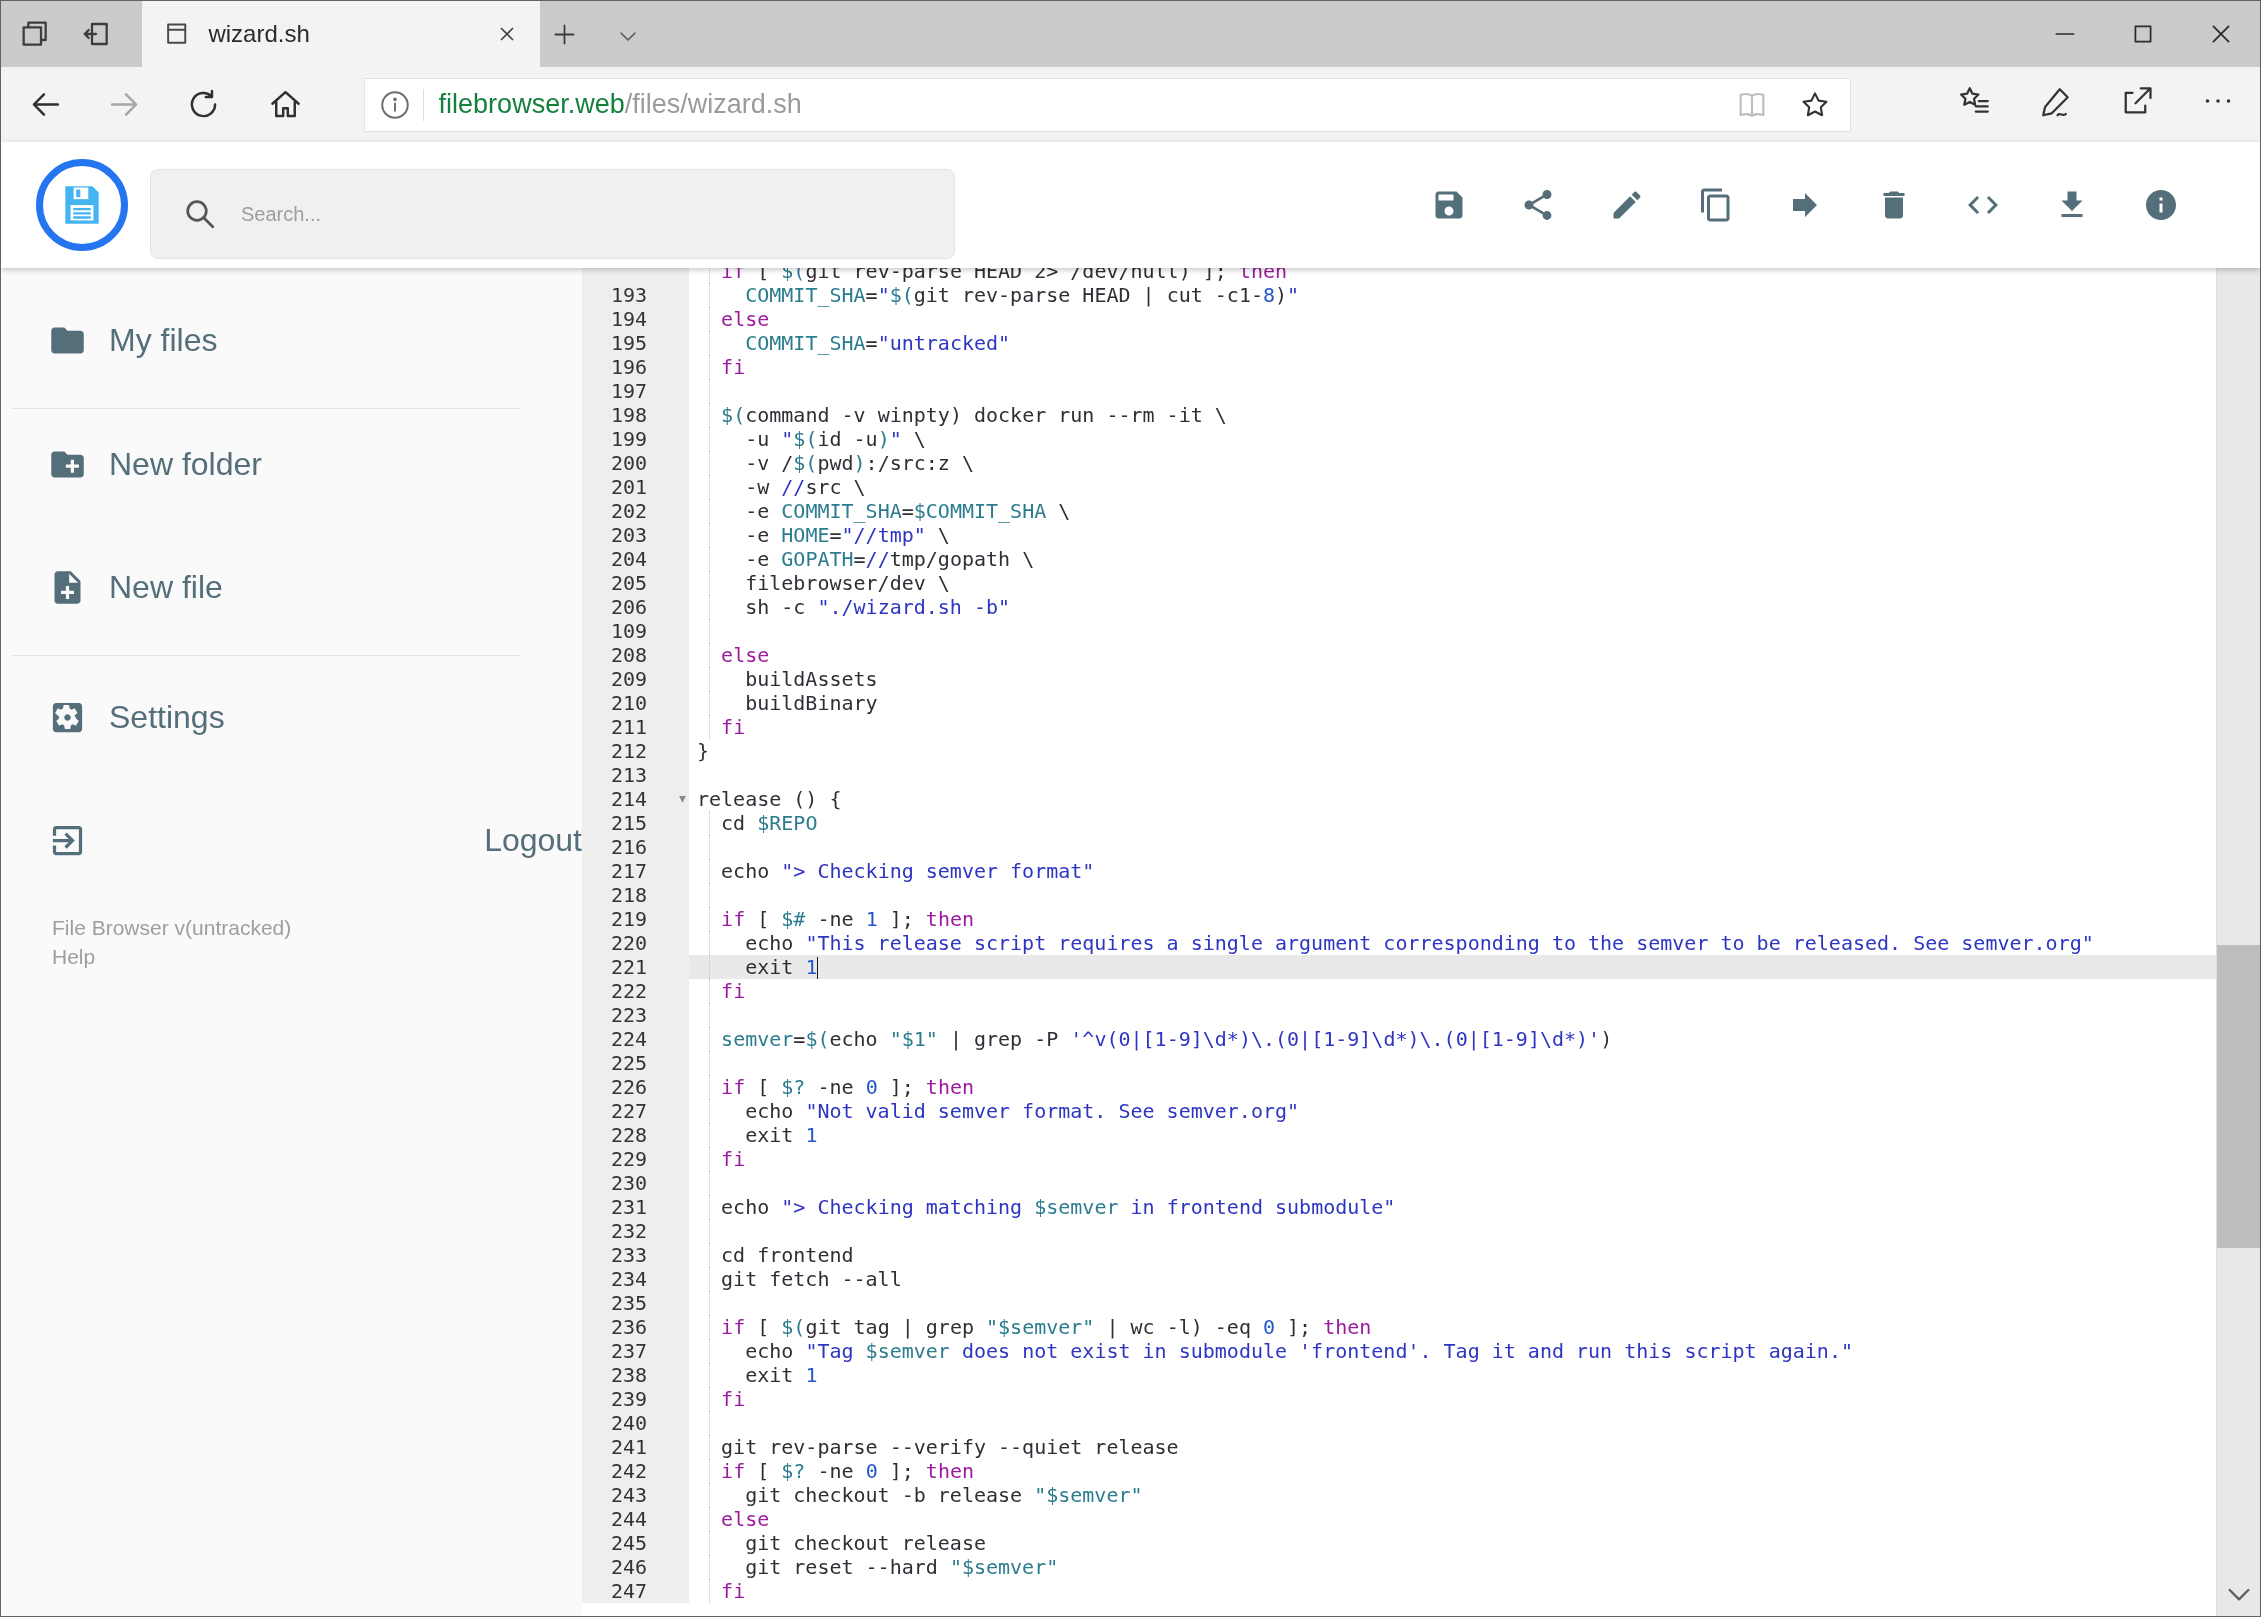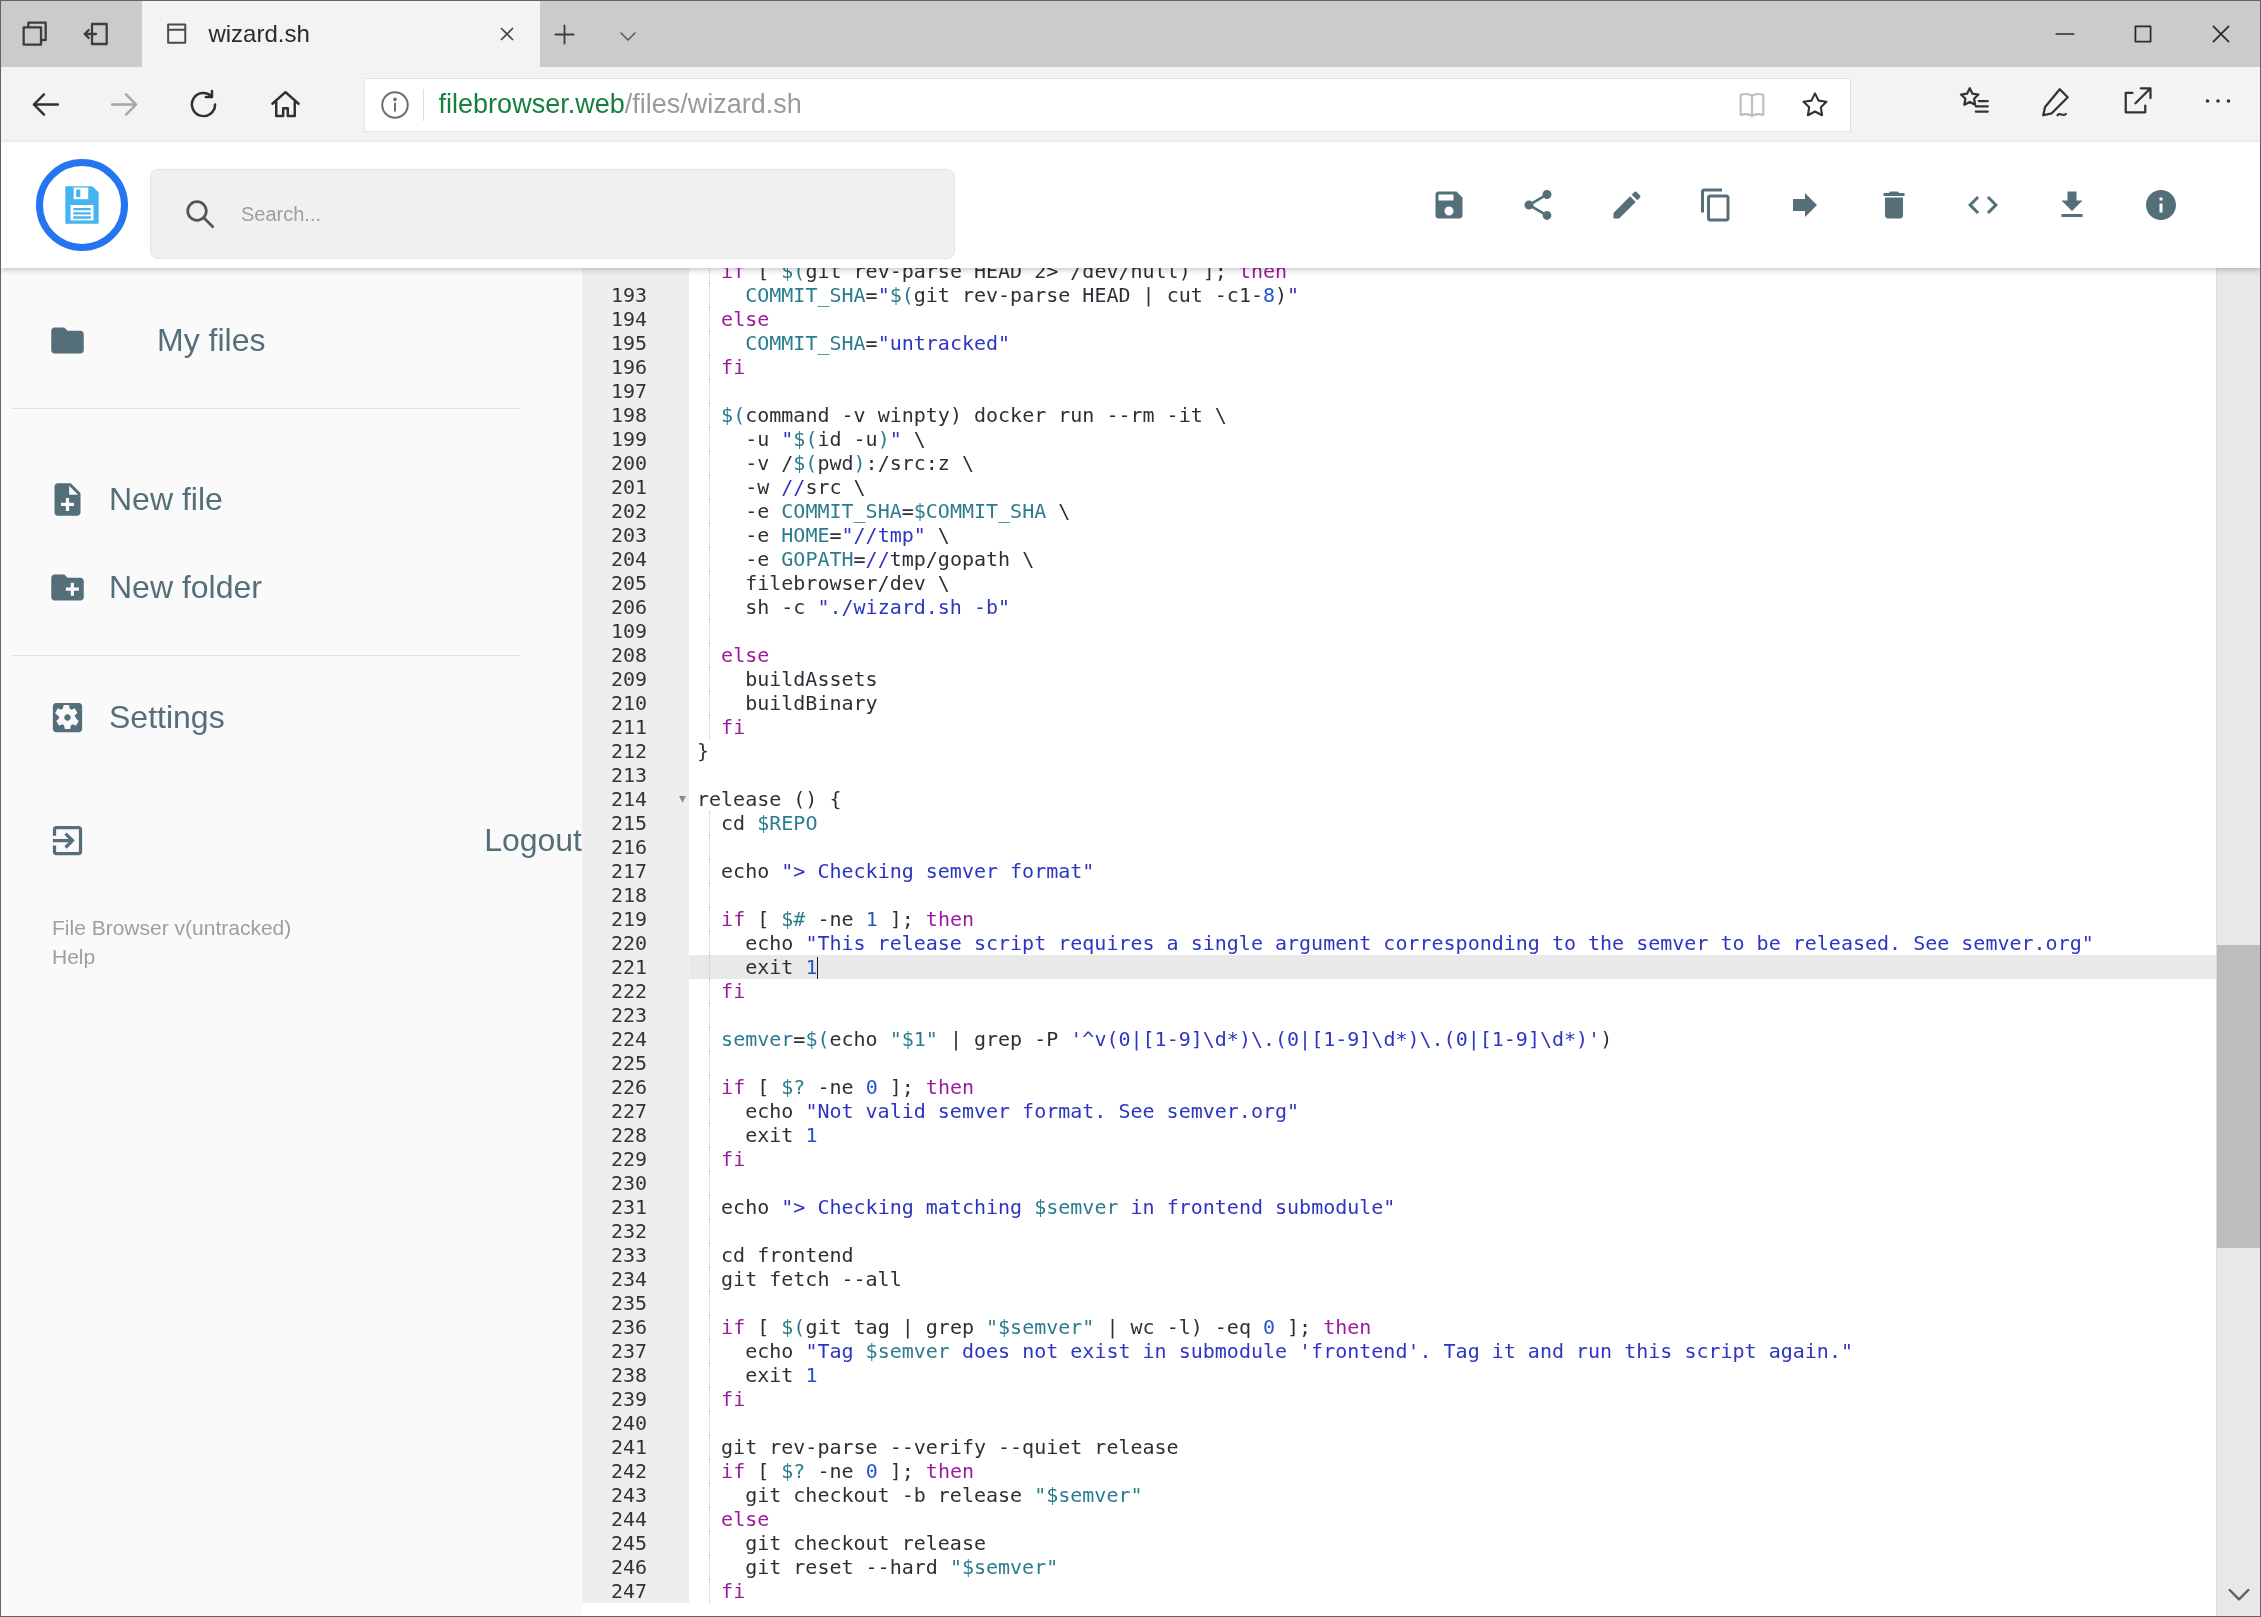--- a/index.html
+++ b/index.html
@@ -286,44 +286,44 @@
           </button>
           <button class="actbtn">
             <svg viewBox="0 0 24 24" width="100%" height="100%">
               <path fill="currentColor" d="M12 2C6.48 2 2 6.48 2 12s4.48 10 10 10 10-4.48 10-10S17.52 2 12 2zm1 15h-2v-6h2v6zm0-8h-2V7h2v2z"></path>
             </svg>
           </button>
         </div>
     </div>
 
     <div class="sidebar" id="sidebar">
-        <div class="side-item" style="margin-top: 40px; gap: 48px;">
+        <div class="side-item" style="margin-top: 40px;">
           <span>
             <svg viewBox="0 0 24 24" width="100%" height="100%">
               <path fill="currentColor" d="M10 4H4c-1.1 0-1.99.9-1.99 2L2 18c0 1.1.9 2 2 2h16c1.1 0 2-.9 2-2V8c0-1.1-.9-2-2-2h-8l-2-2z"></path>
             </svg>
           </span>
           <span class="side-label">My files</span>
         </div>
         <div class="side-divider" style="margin-top: 35px;"></div>
+        <div class="side-item" style="margin-top: 23.4px;">
+          <span>
+            <svg viewBox="0 0 24 24" width="100%" height="100%">
+              <path fill="currentColor" d="M20 6h-8l-2-2H4c-1.1 0-1.99.9-1.99 2L2 18c0 1.1.9 2 2 2h16c1.1 0 2-.9 2-2V8c0-1.1-.9-2-2-2zm-1 8h-3v3h-2v-3h-3v-2h3V9h2v3h3v2z"></path>
+            </svg>
+          </span>
+          <span class="side-label">New folder</span>
+        </div>
         <div class="side-item" style="margin-top: 58px;">
           <span>
             <svg viewBox="0 0 24 24" width="100%" height="100%">
               <path fill="currentColor" d="M14 2H6c-1.1 0-1.99.9-1.99 2L4 20c0 1.1.89 2 1.99 2H18c1.1 0 2-.9 2-2V8l-6-6zm2 14h-3v3h-2v-3H8v-2h3v-3h2v3h3v2zm-3-7V3.5L18.5 9H13z"></path>
             </svg>
           </span>
           <span class="side-label">New file</span>
-        </div>
-        <div class="side-item" style="margin-top: 23.4px;">
-          <span>
-            <svg viewBox="0 0 24 24" width="100%" height="100%">
-              <path fill="currentColor" d="M20 6h-8l-2-2H4c-1.1 0-1.99.9-1.99 2L2 18c0 1.1.9 2 2 2h16c1.1 0 2-.9 2-2V8c0-1.1-.9-2-2-2zm-1 8h-3v3h-2v-3h-3v-2h3V9h2v3h3v2z"></path>
-            </svg>
-          </span>
-          <span class="side-label">New folder</span>
         </div>
         <div class="side-divider" style="margin-top: 35px;"></div>
         <div class="side-item" style="margin-top: 29px;">
           <span>
             <svg viewBox="0 0 24 24" width="100%" height="100%">
               <path fill="currentColor" d="M12 10c-1.1 0-2 .9-2 2s.9 2 2 2 2-.9 2-2-.9-2-2-2zm7-7H5c-1.1 0-2 .9-2 2v14c0 1.1.9 2 2 2h14c1.1 0 2-.9 2-2V5c0-1.1-.9-2-2-2zm-1.75 9c0 .23-.02.46-.05.68l1.48 1.16c.13.11.17.3.08.45l-1.4 2.42c-.09.15-.27.21-.43.15l-1.74-.7c-.36.28-.76.51-1.18.69l-.26 1.85c-.03.17-.18.3-.35.3h-2.8c-.17 0-.32-.13-.35-.3l-.26-1.85c-.43-.18-.82-.41-1.18-.69l-1.74.7c-.16.06-.34 0-.43-.15l-1.4-2.42c-.09-.15-.05-.34.08-.45l1.48-1.16c-.03-.22-.05-.45-.05-.68s.02-.46.05-.68L4.57 9.48c-.13-.11-.17-.3-.08-.45l1.4-2.42c.09-.15.27-.21.43-.15l1.74.7c.36-.28.76-.51 1.18-.69l.26-1.85c.03-.17.18-.3.35-.3h2.8c.17 0 .32.13.35.3l.26 1.85c.43.18.82.41 1.18.69l1.74-.7c.16-.06.34 0 .43.15l1.4 2.42c.09.15.05.34-.08.45l-1.48 1.16c.03.22.05.45.05.68z"></path>
             </svg>
           </span>
           <span class="side-label">Settings</span>
         </div>

